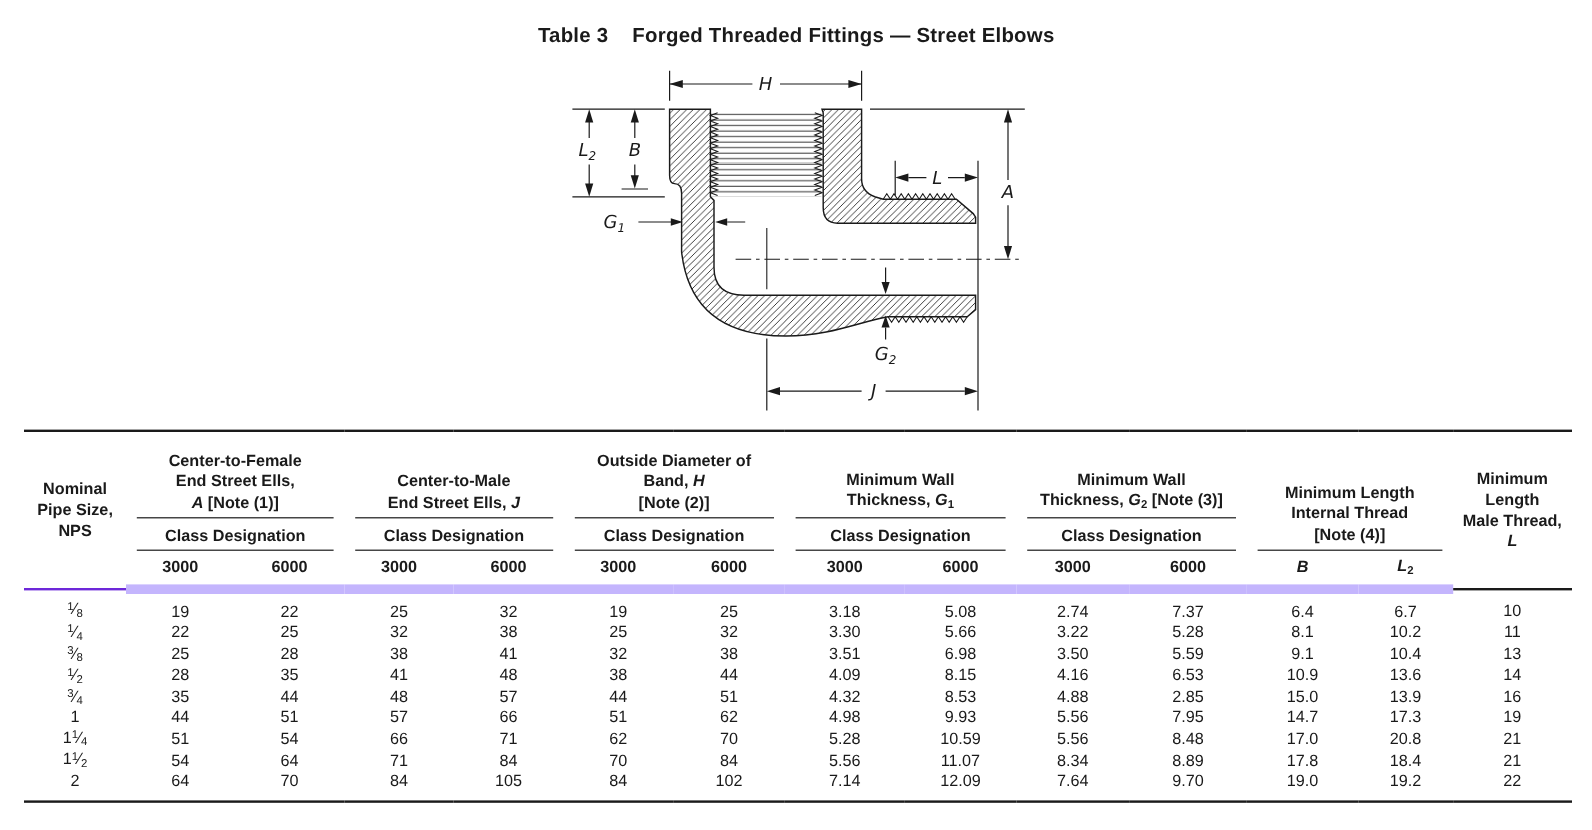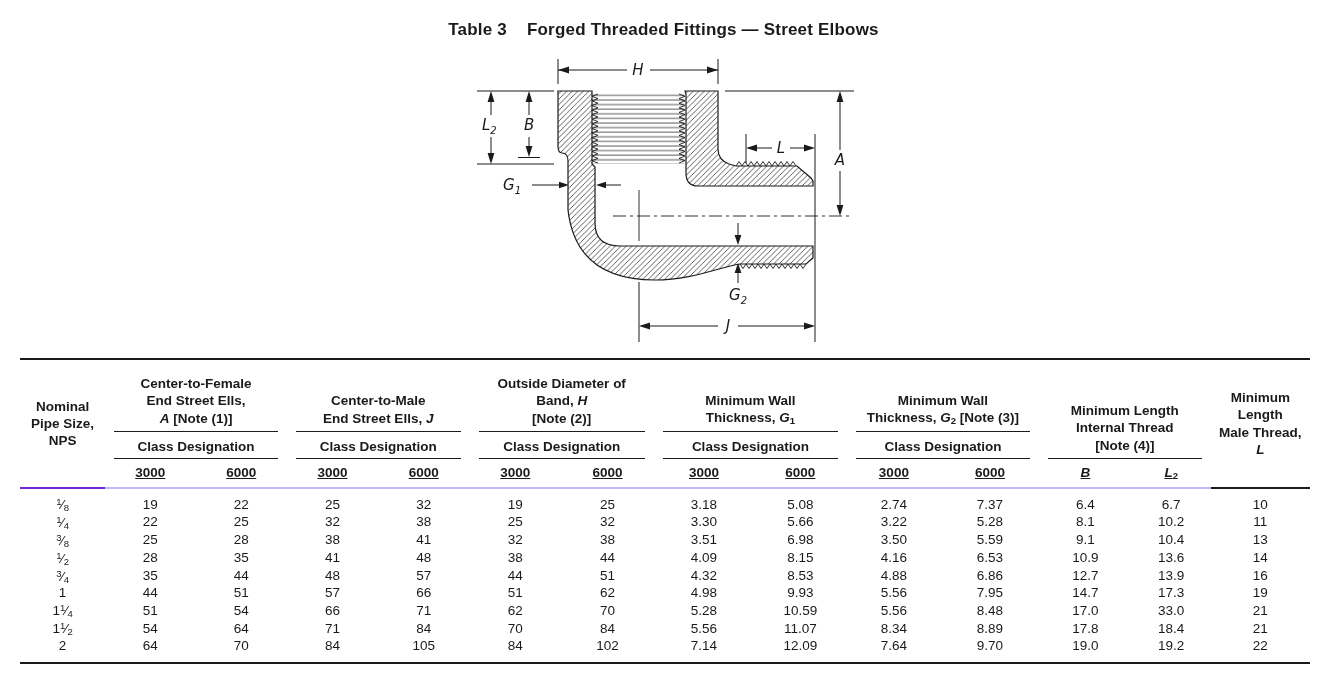--- a/index.html
+++ b/index.html
@@ -21,21 +21,21 @@
     width:100%; border-collapse:collapse; table-layout:fixed;
     border-top:2.5px solid #1a1a1a; border-bottom:2.5px solid #1a1a1a;
   }
   table.fittings th, table.fittings td { padding:0; }
   thead th {
     font-size:13.5px; font-weight:bold; line-height:1.28;
     text-align:center; vertical-align:bottom;
   }
   thead tr.r1 th { height:72px; }
   thead tr.r2 th { height:27px; vertical-align:bottom; }
-  thead tr.r3 th { height:28px; vertical-align:middle; border-bottom:2px solid #c4b5fd;text-decoration:underline; }
+  thead tr.r3 th { height:28px; vertical-align:middle; border-bottom:8px solid #c4b5fd; }
   th .grp  { border-bottom:1.6px solid #1a1a1a; padding:0 2px 4px 2px; margin:0 9px; }
   th .sub  { border-bottom:1.6px solid #1a1a1a; padding:3px 2px 3px 2px; margin:0 9px; }
   th.nps-h  { vertical-align:middle; border-bottom:2px solid #6d28d9; }
   th.note4-h { vertical-align:bottom; }
   th.last-h { vertical-align:middle; border-bottom:2px solid #1a1a1a; padding-bottom:2px; }
   tbody td {
     font-size:13.5px; text-align:center; padding:1.5px 0; line-height:1.25;
     font-weight:normal;
   }
   tbody tr:first-child td { padding-top:7px; }
@@ -277,22 +277,22 @@
             <td><sup>3</sup>⁄<sub>4</sub></td>
             <td>35</td>
             <td>44</td>
             <td>48</td>
             <td>57</td>
             <td>44</td>
             <td>51</td>
             <td>4.32</td>
             <td>8.53</td>
             <td>4.88</td>
-            <td>6.86</td>
-            <td>12.7</td>
+            <td>2.85</td>
+            <td>15.0</td>
             <td>13.9</td>
             <td>16</td>
           </tr>
           <tr>
             <td>1</td>
             <td>44</td>
             <td>51</td>
             <td>57</td>
             <td>66</td>
             <td>51</td>
@@ -311,21 +311,21 @@
             <td>54</td>
             <td>66</td>
             <td>71</td>
             <td>62</td>
             <td>70</td>
             <td>5.28</td>
             <td>10.59</td>
             <td>5.56</td>
             <td>8.48</td>
             <td>17.0</td>
-            <td>33.0</td>
+            <td>20.8</td>
             <td>21</td>
           </tr>
           <tr>
             <td>1<sup>1</sup>⁄<sub>2</sub></td>
             <td>54</td>
             <td>64</td>
             <td>71</td>
             <td>84</td>
             <td>70</td>
             <td>84</td>

